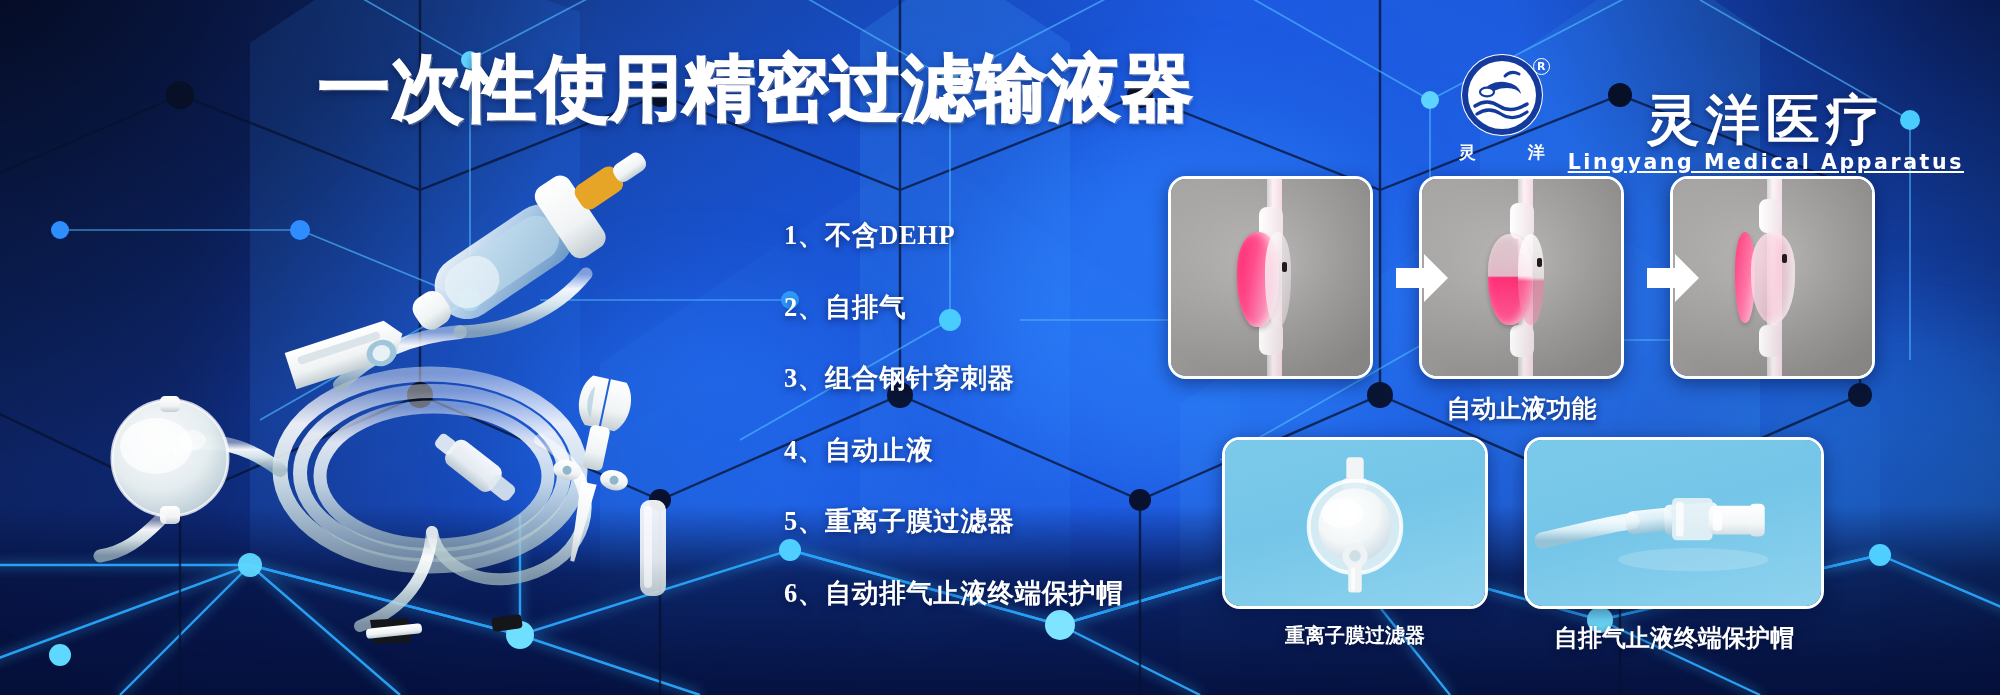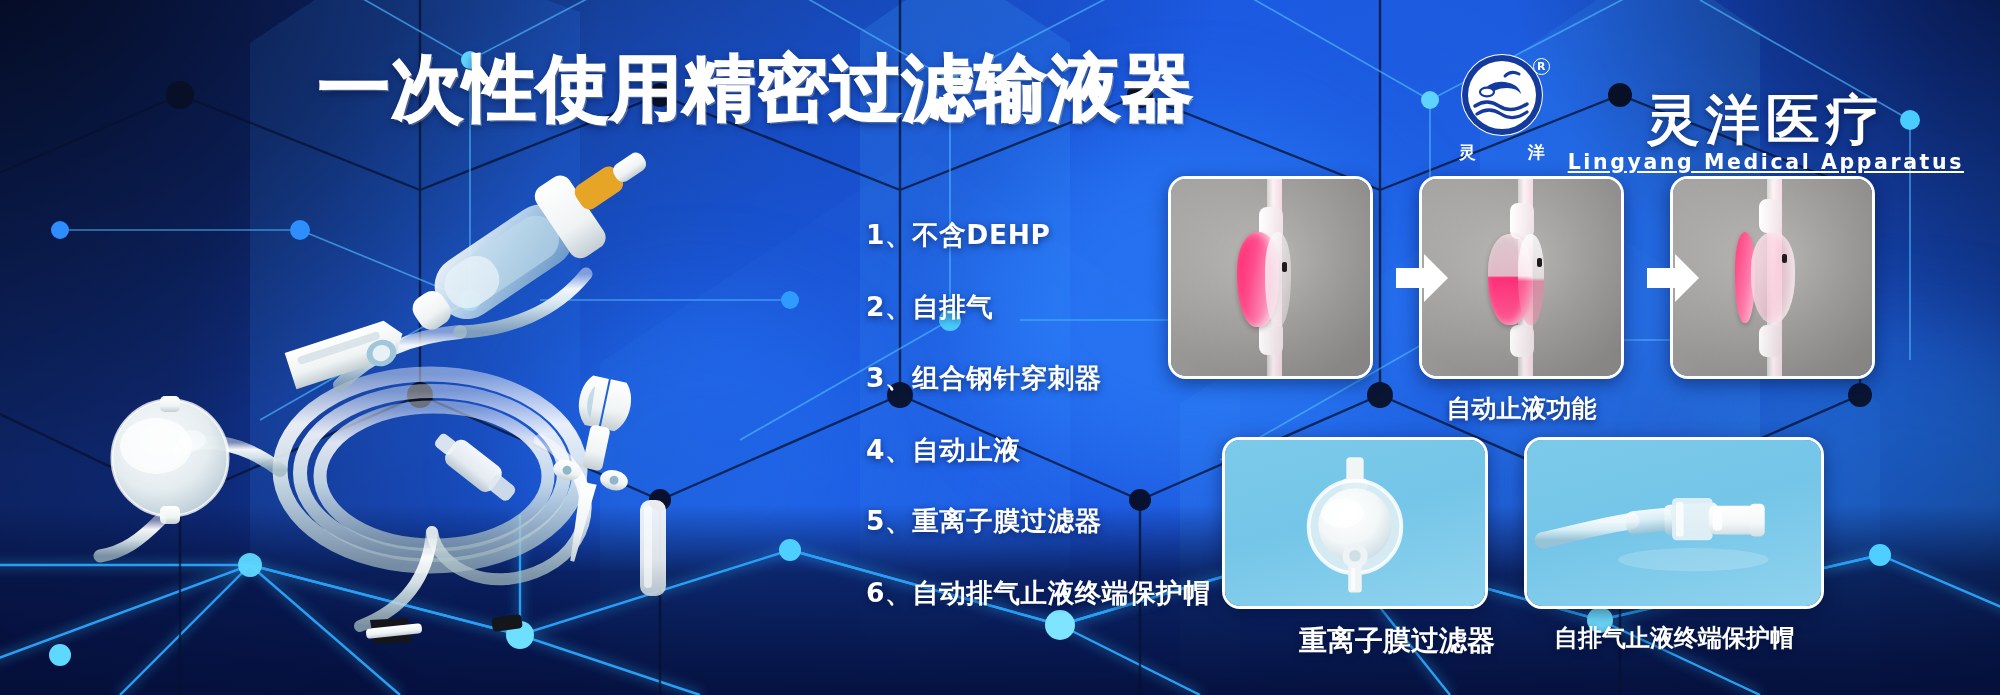--- a/index.html
+++ b/index.html
@@ -53,21 +53,21 @@
         border:1.6px solid #fff; color:#fff; font-size:11px; font-weight:700;
         display:flex; align-items:center; justify-content:center; line-height:1; }
   .emblem-sub{ display:flex; justify-content:space-between; width:92px; margin-top:5px;
                color:#fff; font-size:17px; font-weight:700; letter-spacing:0; padding:0 3px; }
   .logo-text{ display:flex; flex-direction:column; align-items:center; }
   .logo-cn{ color:#fff; font-size:54px; font-weight:700; line-height:1.04; letter-spacing:6px;
             text-shadow:0 2px 7px rgba(0,10,44,.5);margin-top:48px; }
   .logo-en{ color:#fff; font-size:20.5px; font-weight:600; letter-spacing:2.6px; margin-top:2px;text-decoration:underline; }
 
   
-  #features{ position:absolute; left:866px; top:222px; z-index:40; }
+  #features{ position:absolute; left:784px; top:222px; z-index:40;font-family:Liberation Serif, serif; }
   .feat{ color:#ffffff; font-size:26.5px; font-weight:700; line-height:1;
          margin-bottom:45px; white-space:nowrap; letter-spacing:.6px;
          text-shadow:0 2px 7px rgba(0,14,56,.6); }
   .feat:last-child{ margin-bottom:0; }
 
   
   .panel{ position:absolute; z-index:35; border-radius:18px; overflow:hidden;
           border:3px solid #ffffff; box-shadow:0 5px 18px rgba(0,10,50,.45); }
   .cap{ position:absolute; z-index:40; color:#ffffff; font-weight:700; text-align:center;
         white-space:nowrap; text-shadow:0 2px 7px rgba(0,12,50,.7); }
@@ -461,16 +461,16 @@
         <rect x="148" y="60" width="42" height="44" rx="5" fill="#e4f1f6" opacity=".92"></rect>
         <rect x="152" y="64" width="8" height="36" rx="3" fill="#ffffff" opacity=".75"></rect>
         <rect x="186" y="68" width="48" height="30" rx="7" fill="url(#wcG)"></rect>
         <rect x="228" y="66" width="16" height="34" rx="5" fill="url(#wcG)"></rect>
         <rect x="190" y="72" width="10" height="22" rx="4" fill="#ffffff" opacity=".8"></rect>
         <ellipse cx="170" cy="124" rx="78" ry="12" fill="#ffffff" opacity=".18"></ellipse>
       </svg>
     </div>
   </div>
 
-  <div class="cap" style="left:1264px; top:622px; width:266px; font-size:28px;">重离子膜过滤器</div>
+  <div class="cap" style="left:1222px; top:622px; width:266px; font-size:20px;">重离子膜过滤器</div>
   <div class="cap" style="left:1524px; top:622px; width:300px; font-size:24px;">自排气止液终端保护帽</div>
 
 </div>
 
 </body></html>

